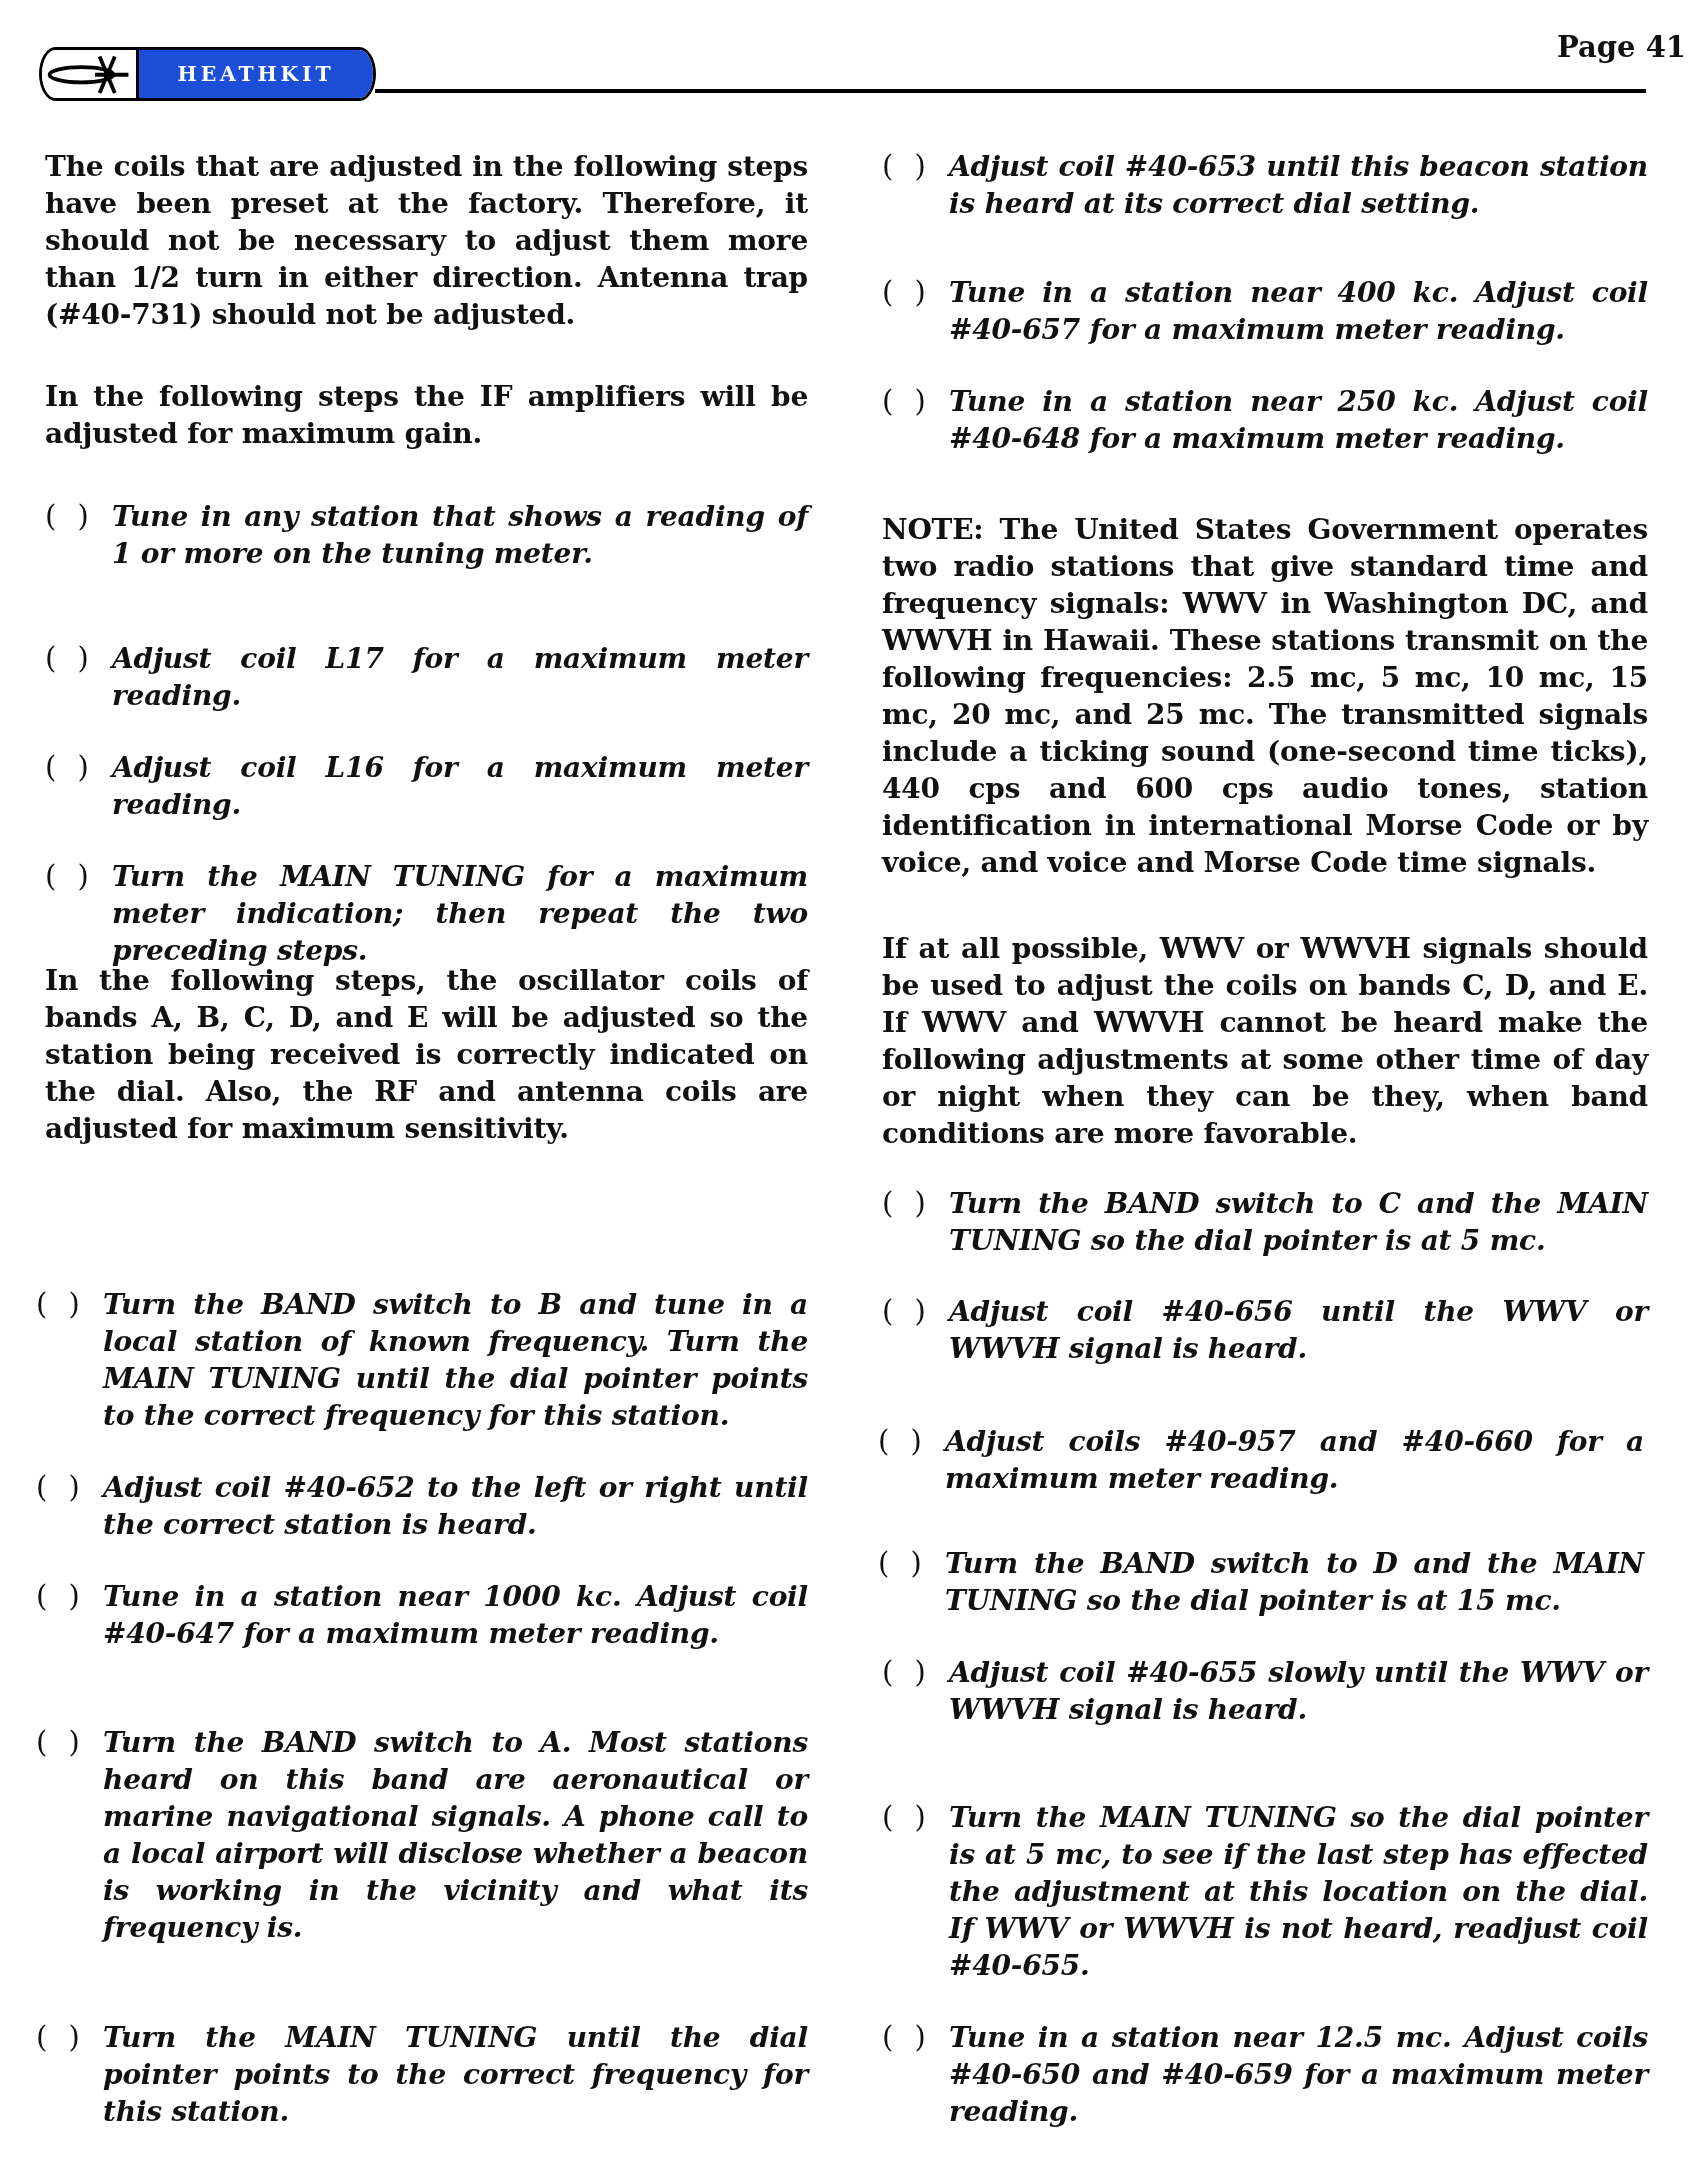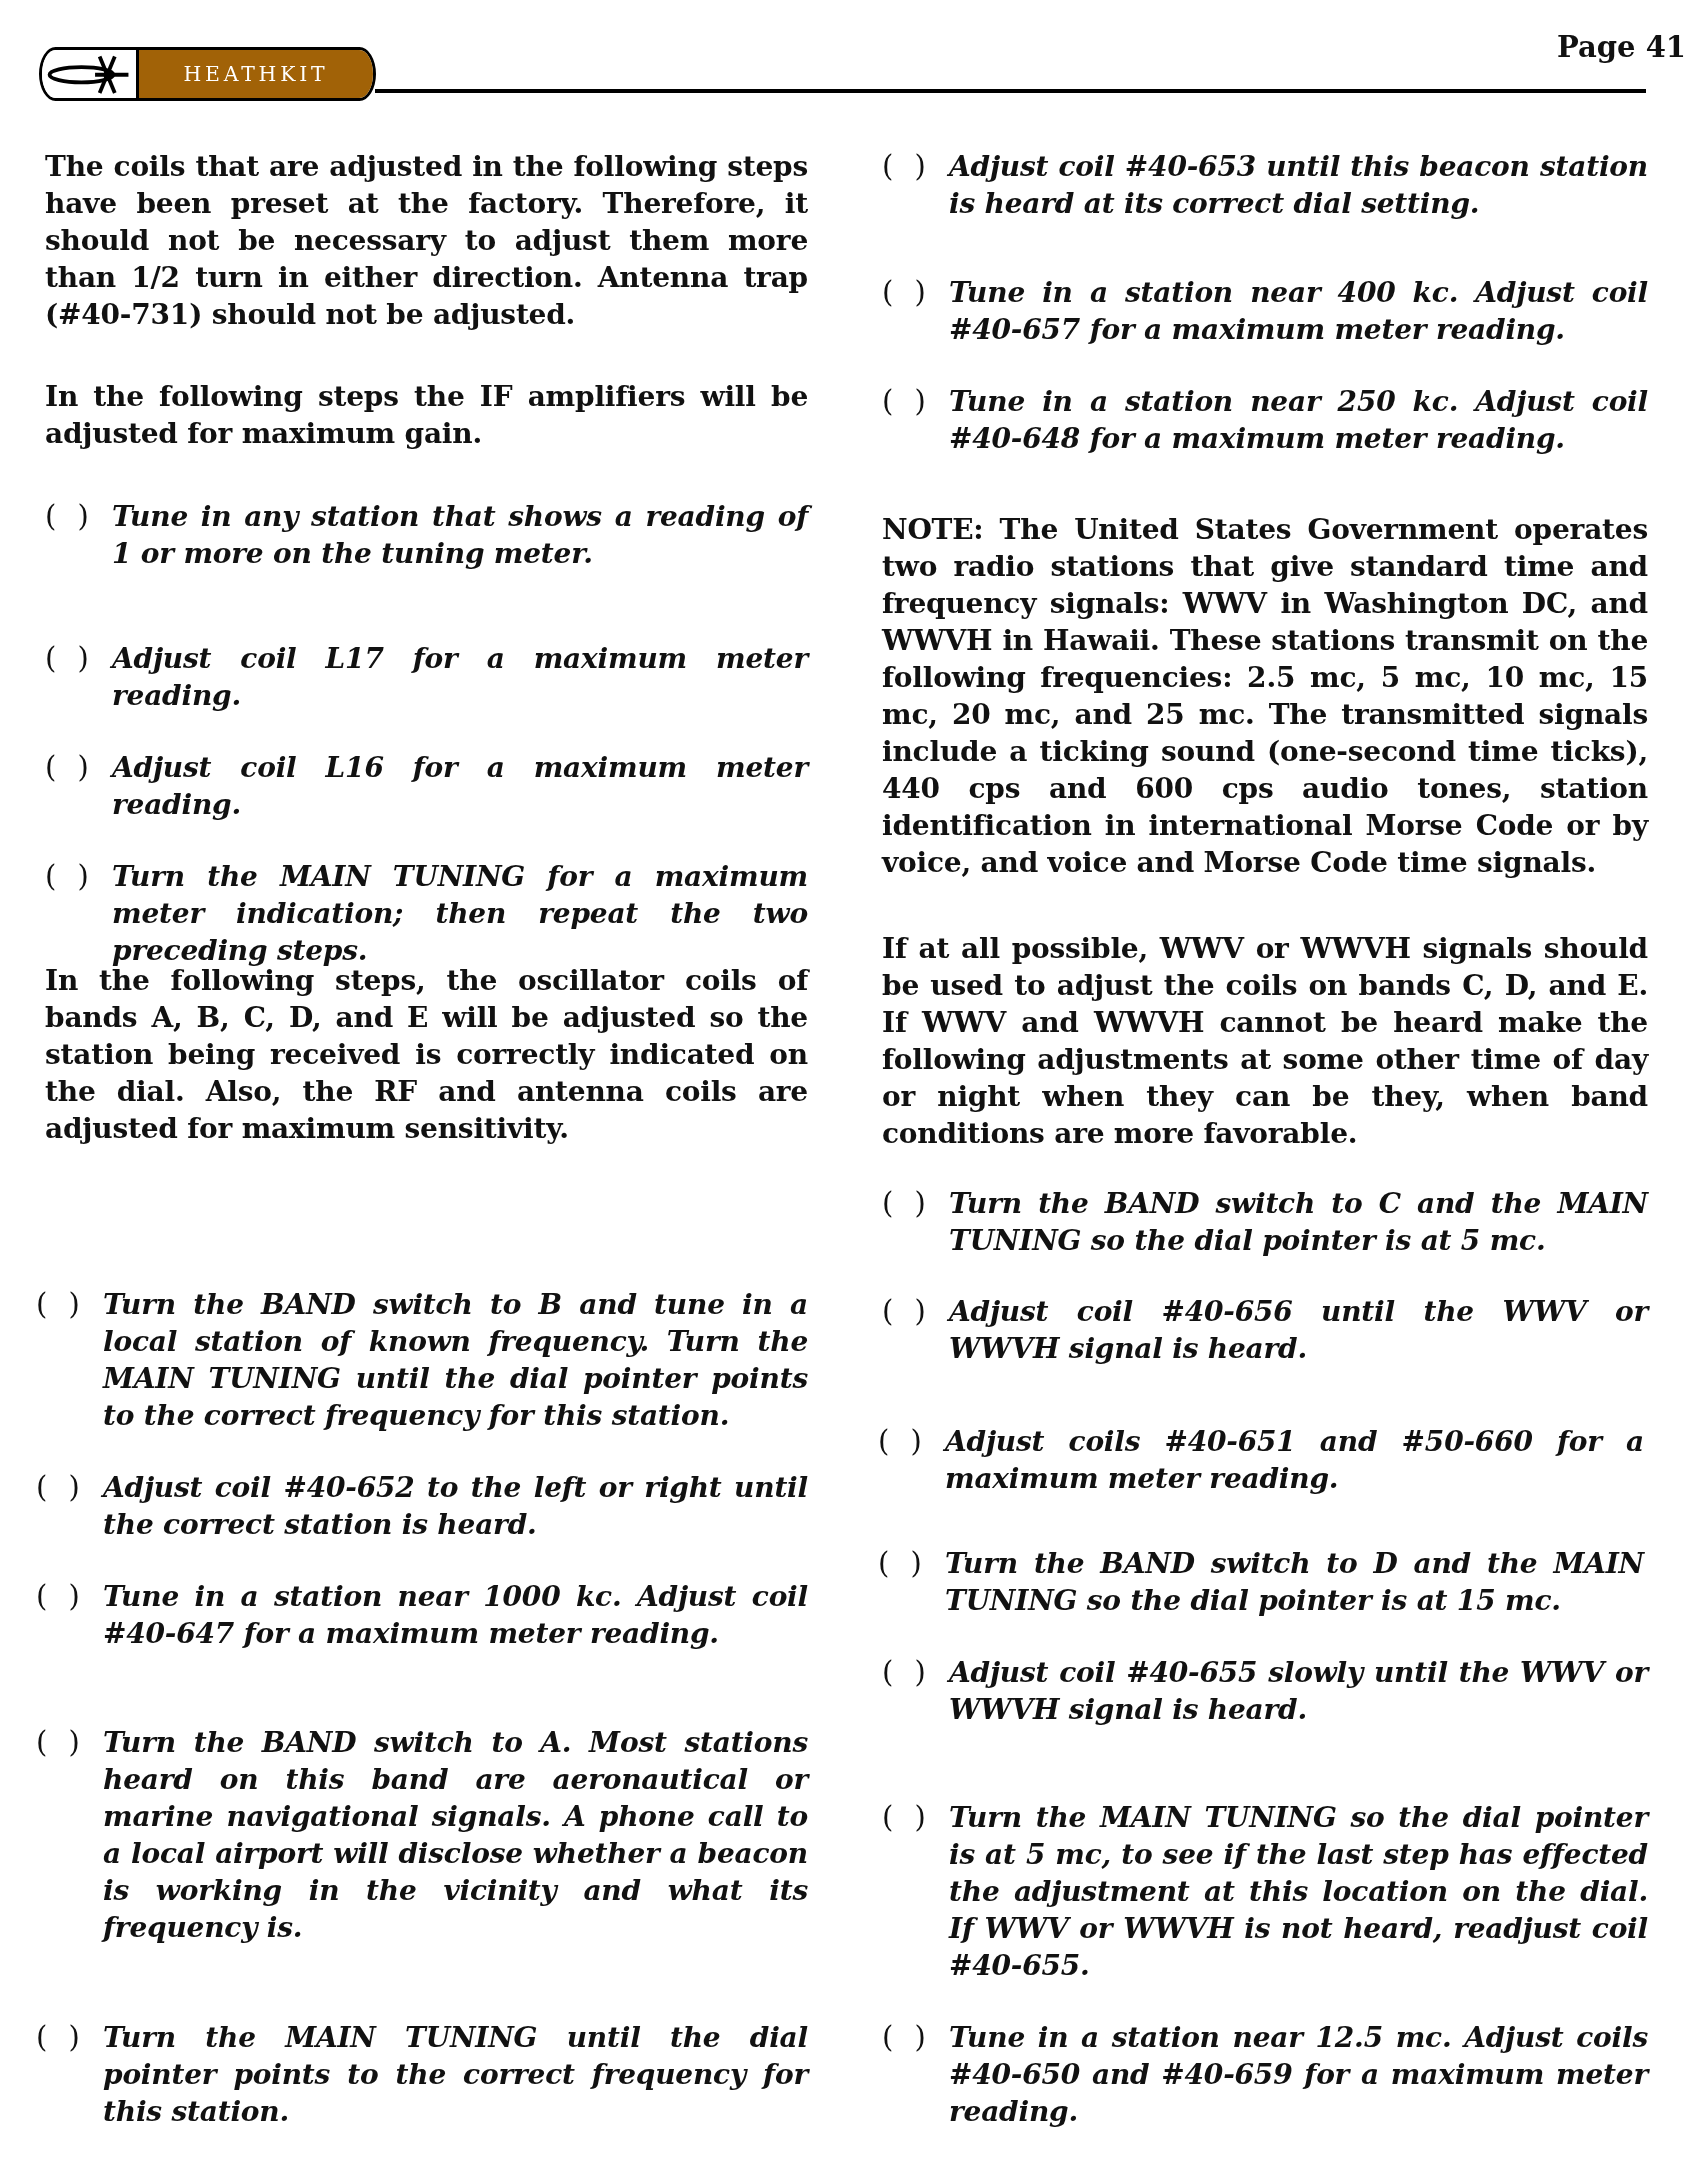--- a/index.html
+++ b/index.html
@@ -12,23 +12,23 @@
     position: absolute; left: 39px; top: 47px; width: 337px; height: 54px;
     border: 3.8px solid #000; border-radius: 16.6px / 27px;
     box-sizing: border-box; background: #fff; display: flex; overflow: hidden;
   }
   .logo-emblem {
     width: 97px; height: 100%; background: #fff; position: relative;
     border-right: 3px solid #000; box-sizing: border-box;
   }
   .logo-emblem svg { position: absolute; left: 3px; top: 1.5px; }
   .logo-word {
-    flex: 1; background: #a16207; color: #fff; display: flex; align-items: center;
+    flex: 1; background: #1d4ed8; color: #fff; display: flex; align-items: center;
     justify-content: center; font-family: "DejaVu Serif", serif; font-size: 20.4px;
-    letter-spacing: 3.8px; font-weight: normal;
+    letter-spacing: 3.8px; font-weight: bold;
   }
   .rule {
     position: absolute; left: 375px; top: 89px; width: 1271px; height: 3.8px; background: #000;
   }
   .page-num {
     position: absolute; left: 1521px; top: 30px; font-size: 29px; font-weight: bold;
     font-family: "DejaVu Serif", serif;
     margin-left: 36px;
   }
   .block {
@@ -127,21 +127,21 @@
 <div class="block col-r item" style="top:1185px">
   <span class="cb">( )</span>
   <span class="txt">Turn the BAND switch to C and the MAIN TUNING so the dial pointer is at 5 mc.</span>
 </div>
 <div class="block col-r item" style="top:1293px">
   <span class="cb">( )</span>
   <span class="txt">Adjust coil #40-656 until the WWV or WWVH signal is heard.</span>
 </div>
 <div class="block col-r item" style="top:1423px; left:878px">
   <span class="cb">( )</span>
-  <span class="txt">Adjust coils #40-651 and #50-660 for a maximum meter reading.</span>
+  <span class="txt">Adjust coils #40-957 and #40-660 for a maximum meter reading.</span>
 </div>
 <div class="block col-r item" style="top:1545px; left:878px">
   <span class="cb">( )</span>
   <span class="txt">Turn the BAND switch to D and the MAIN TUNING so the dial pointer is at 15 mc.</span>
 </div>
 <div class="block col-r item" style="top:1654px">
   <span class="cb">( )</span>
   <span class="txt">Adjust coil #40-655 slowly until the WWV or WWVH signal is heard.</span>
 </div>
 <div class="block col-r item" style="top:1799px">

